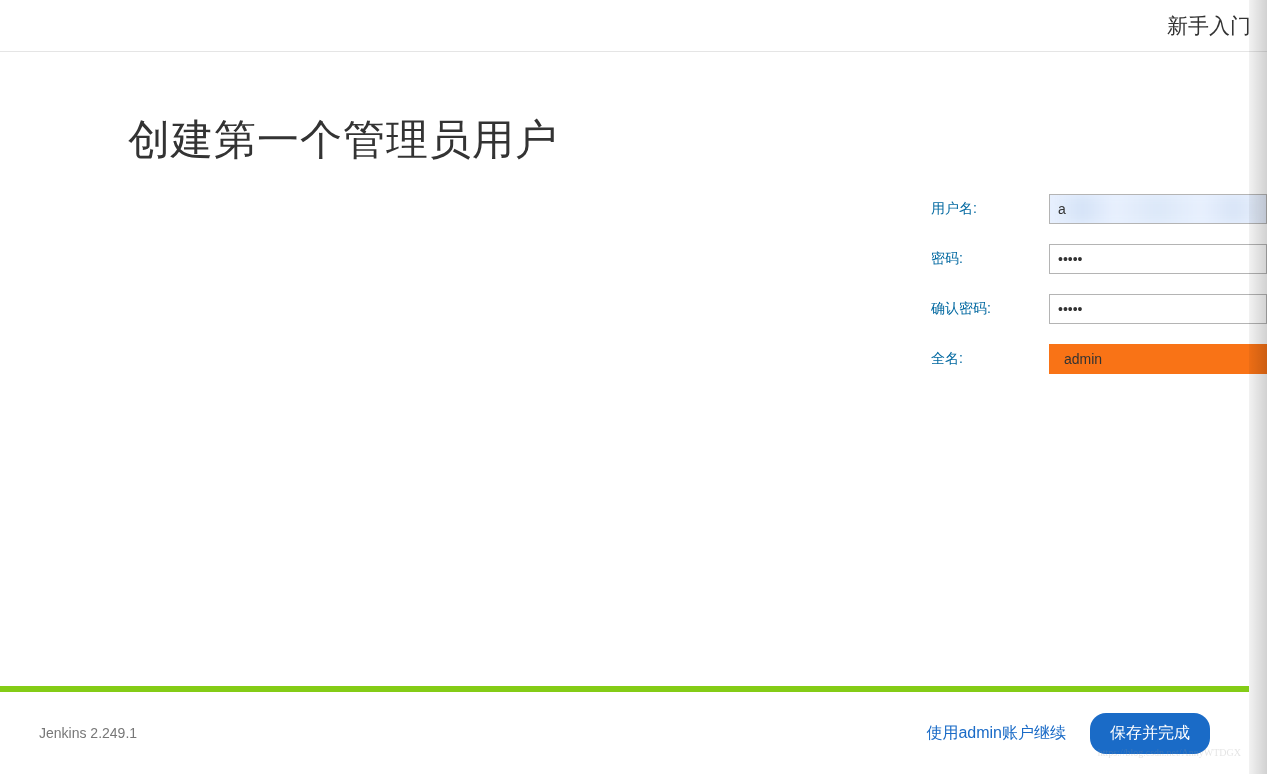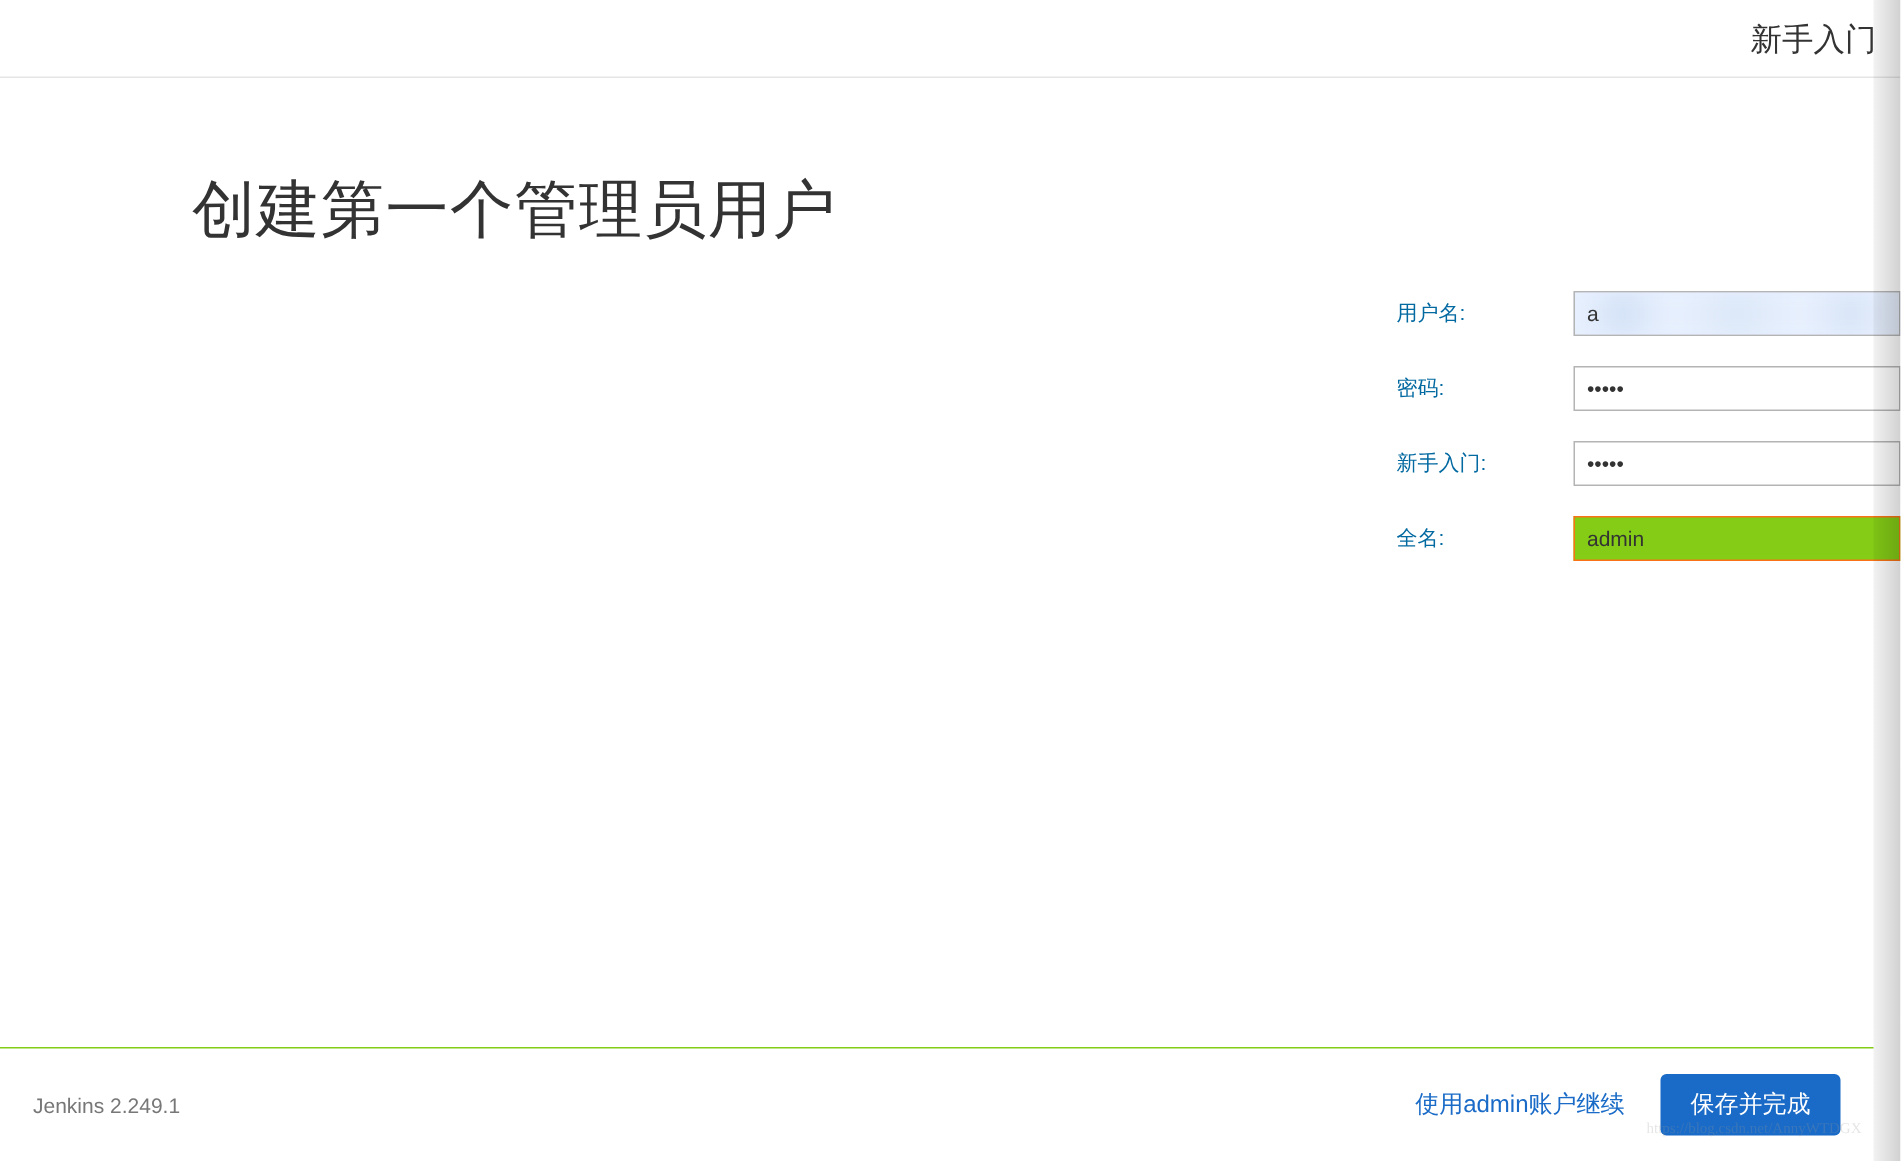--- a/index.html
+++ b/index.html
@@ -63,22 +63,22 @@
       width: 218px;
       height: 30px;
       border: 1px solid #b4b4b4;
       padding: 0 8px;
       font-size: 14px;
       background: #fff;
       color: #333;
       outline: none;
     }
     .form-input.autofill {
-      background: #84cc16;
-      border: 1px solid #f97316;
+      background: #f97316;
+      border: 7px solid #f97316;
     }
     .blur-box {
       width: 218px;
       height: 30px;
       background: #e8f0fe;
       border: 1px solid #b4b4b4;
       position: relative;
       overflow: hidden;
     }
     .blur-content {
@@ -96,26 +96,26 @@
       top: 6px;
       font-size: 14px;
       color: #333;
       z-index: 1;
     }
     .footer {
       position: absolute;
       bottom: 0;
       left: 0;
       right: 18px;
-      height: 76px;
-      border-top: 1px solid #84cc16;
+      height: 88px;
+      border-top: 6px solid #84cc16;
       display: flex;
       align-items: center;
       justify-content: space-between;
-      padding: 0 22px;
+      padding: 0 39px;
     }
     .footer-version {
       font-size: 14px;
       color: #777;
     }
     .footer-actions {
       display: flex;
       align-items: center;
       gap: 20px;
       margin-left: 40px;
@@ -126,21 +126,21 @@
       background: none;
       border: none;
       cursor: pointer;
       padding: 8px 4px;
     }
     .primary-button {
       font-size: 16px;
       color: #fff;
       background: #1a6bc7;
       border: none;
-      border-radius: 4px;
+      border-radius: 16px;
       padding: 10px 20px;
       cursor: pointer;
     }
     .watermark {
       position: absolute;
       bottom: 16px;
       right: 26px;
       font-size: 10px;
       color: rgba(150,150,150,0.25);
       pointer-events: none;
@@ -164,21 +164,21 @@
       <div class="blur-content"></div>
     </div>
   </div>
 
   <div class="form-row">
     <label class="form-label">密码:</label>
     <input type="password" class="form-input" value="•••••" style="">
   </div>
 
   <div class="form-row">
-    <label class="form-label">新手入门:</label>
+    <label class="form-label">确认密码:</label>
     <input type="password" class="form-input" value="•••••" style="">
   </div>
 
   <div class="form-row">
     <label class="form-label">全名:</label>
     <input type="text" class="form-input autofill" value="admin" style="">
   </div>
 
 </div>
 

